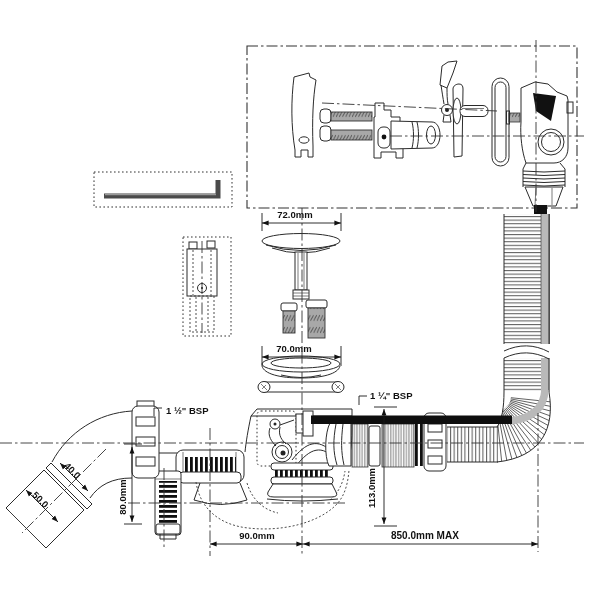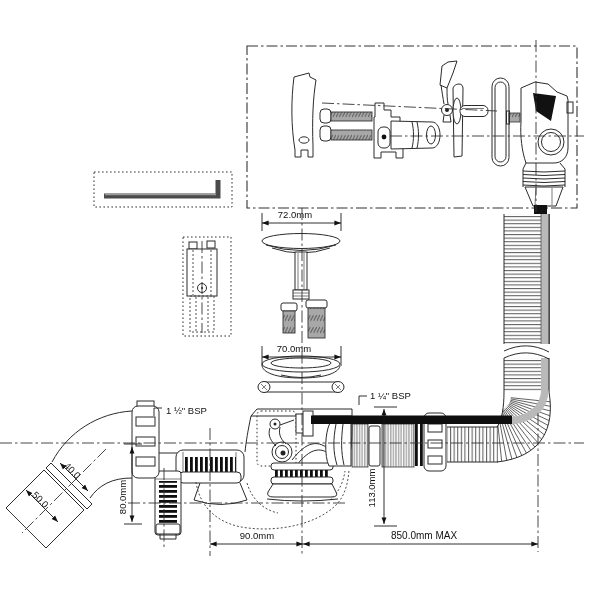--- a/index.html
+++ b/index.html
@@ -1,16 +1,16 @@
 <!DOCTYPE html>
 <html><head>
 <meta charset="utf-8">
 <style>
   html,body{margin:0;padding:0;background:#ffffff;}
-  .stage{width:584px;height:600px;position:relative;background:#fff;overflow:hidden;}
+  .stage{width:584px;height:600px;position:relative;background:#fff;overflow:hidden;font-weight:bold;}
   svg{display:block;}
   .dim-text{font-family:"Liberation Sans",sans-serif;font-size:9.5px;fill:#111;}
   .dim-text-big{font-family:"Liberation Sans",sans-serif;font-size:10px;fill:#111;}
   .part{stroke:#2b2b2b;fill:#ffffff;stroke-width:1;}
   .edge{stroke:#2b2b2b;fill:none;stroke-width:1;}
   .thin{stroke:#444;fill:none;stroke-width:.7;}
   .cline{stroke:#333;fill:none;stroke-width:.9;stroke-dasharray:12 3 2.5 3;}
   .dotbox{stroke:#333;fill:none;stroke-width:1;stroke-dasharray:1.6 2.4;}
   .dashbox{stroke:#333;fill:none;stroke-width:1.1;stroke-dasharray:11 3 2.5 3;}
   .dimline{stroke:#1a1a1a;fill:none;stroke-width:.9;}

